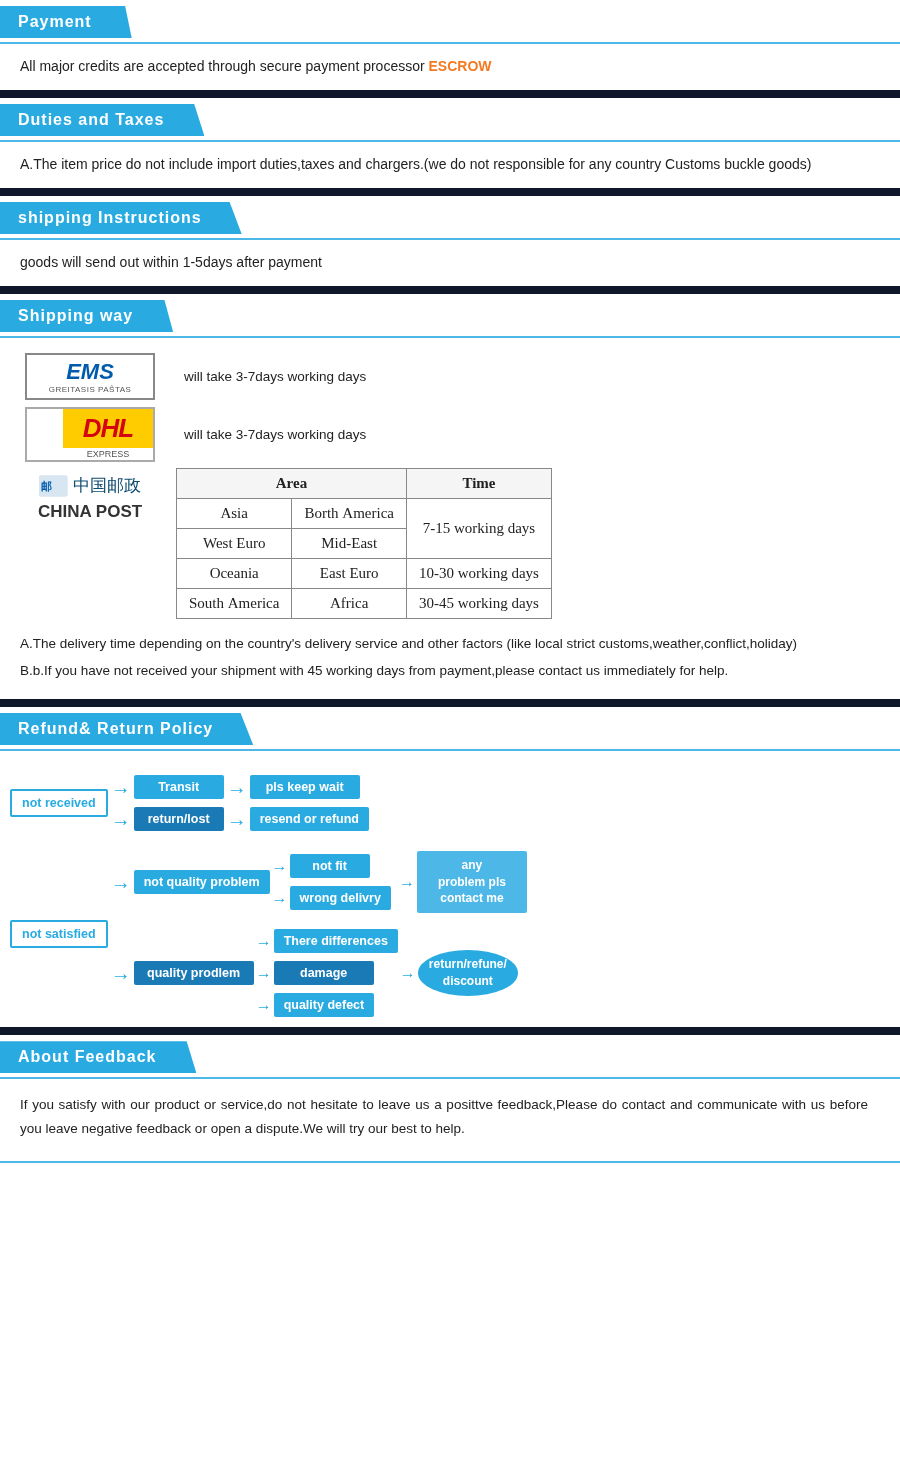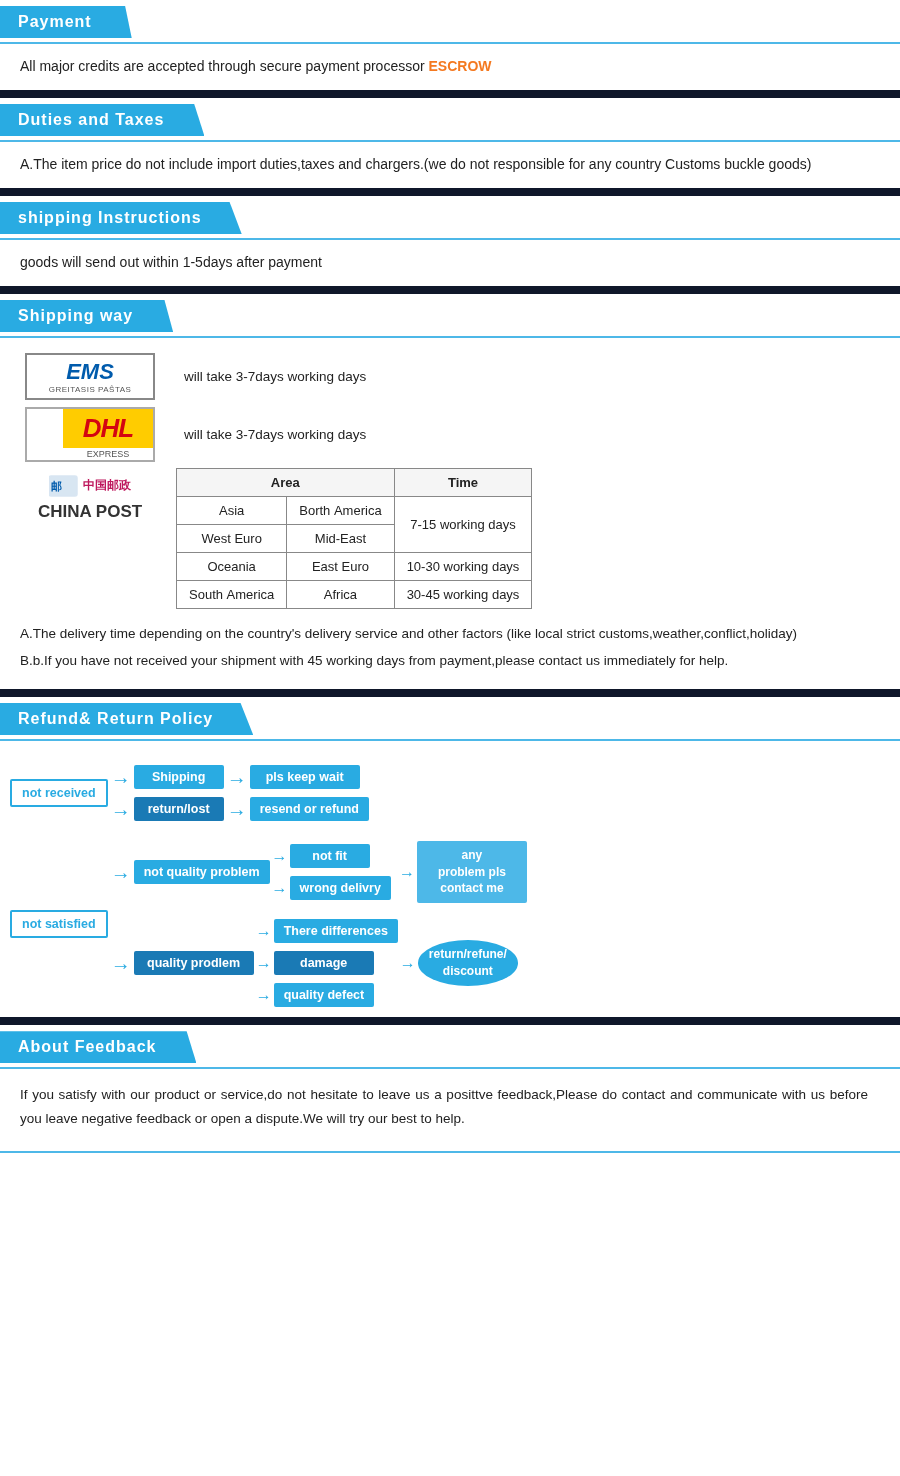--- a/index.html
+++ b/index.html
@@ -65,22 +65,22 @@
 
     .china-post-row {
       display: flex;
       align-items: flex-start;
       gap: 16px;
       margin-top: 8px;
     }
 
     .shipping-table {
       border-collapse: collapse;
-      font-size: 13px;
-      font-family: Liberation Sans, sans-serif;
+      font-size: 15px;
+      font-family: Liberation Serif, serif;
       border-radius: 20px;
     }
 
     .shipping-table td, .shipping-table th {
       border: 1px solid #888;
       padding: 6px 12px;
       text-align: center;
       vertical-align: middle;
     }
 
@@ -228,21 +228,21 @@
     </div>
 
     <div class="china-post-row">
       <div style="width:140px;flex-shrink:0;display:flex;flex-direction:column;align-items:center;justify-content:center;">
         <div style="display:flex;align-items:center;gap:4px;">
 
           <svg width="30" height="34" viewBox="0 0 30 34">
             <rect x="0" y="8" width="28" height="20" rx="2" fill="#005bac" opacity="0.15" stroke="#005bac" stroke-width="1.5"></rect>
             <text x="2" y="22" font-size="11" fill="#005bac" font-weight="bold">邮</text>
           </svg>
-          <span style="font-size:12px;font-weight:bold;color:#be185d;">中国邮政</span>
+          <span style="font-size:17px;font-weight:normal;color:#0c4a6e;">中国邮政</span>
         </div>
         <span style="font-size:17px;color:#333;font-weight:bold;">CHINA POST</span>
       </div>
 
       <table class="shipping-table">
         <thead>
           <tr>
             <th colspan="2">Area</th>
             <th>Time</th>
           </tr>
@@ -286,21 +286,21 @@
   </div>
 
   <div class="refund-diagram">
 
     <div style="display:flex;align-items:center;margin-bottom:16px;margin-top:8px;">
       <div class="fb fb-outline" style="min-width:90px;">not  received</div>
       <div style="display:flex;flex-direction:column;gap:8px;margin-left:0;">
 
         <div style="display:flex;align-items:center;">
           <span class="arr">→</span>
-          <div class="fb fb-blue" style="min-width:90px;">Shipping</div>
+          <div class="fb fb-blue" style="min-width:90px;">Transit</div>
           <span class="arr">→</span>
           <div class="fb fb-blue" style="min-width:110px;">pls  keep  wait</div>
         </div>
 
         <div style="display:flex;align-items:center;">
           <span class="arr">→</span>
           <div class="fb fb-darkblue" style="min-width:90px;">return/lost</div>
           <span class="arr">→</span>
           <div class="fb fb-blue" style="min-width:110px;">resend  or  refund</div>
         </div>

